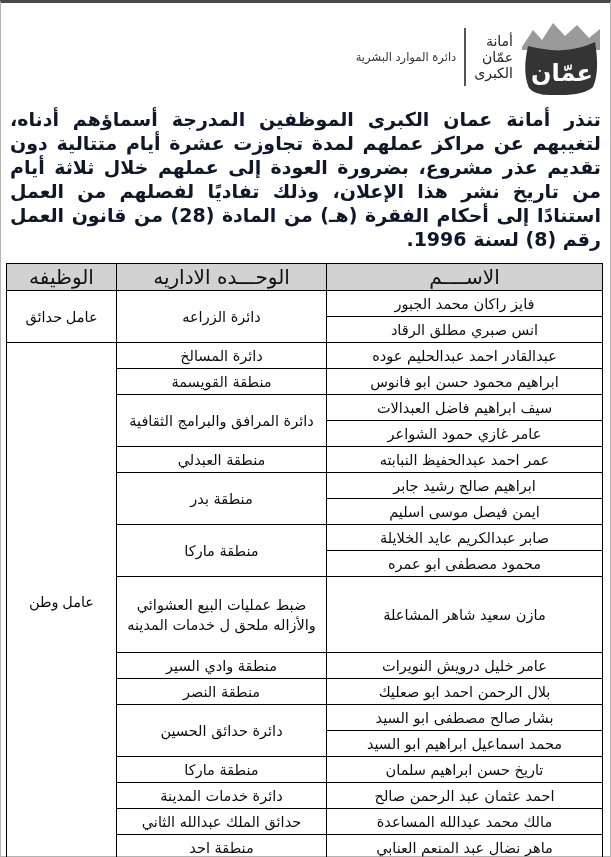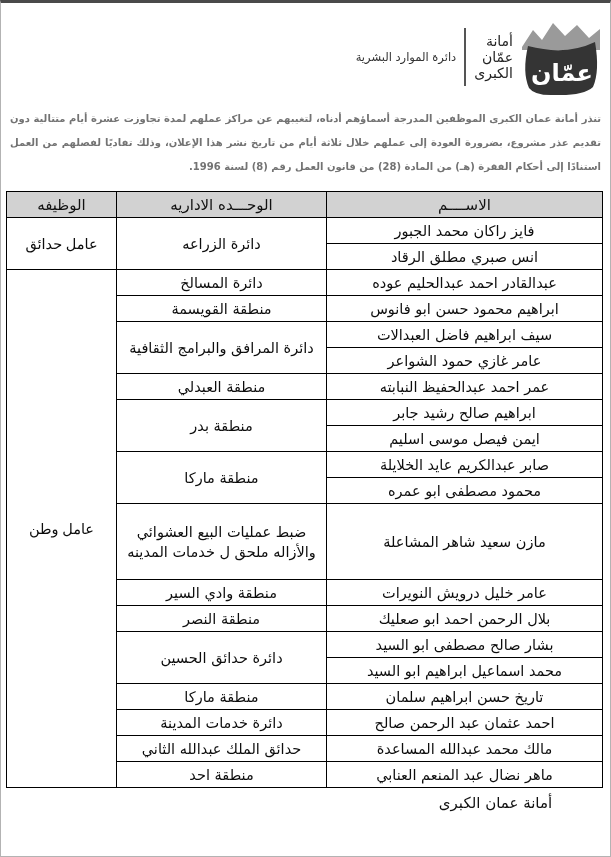--- a/index.html
+++ b/index.html
@@ -41,40 +41,40 @@
   }
   .dept {
     font-size: 11.5px;
     color: #333;
   }
   
   .notice {
     direction: rtl;
     text-align: justify;
     font-weight: bold;
-    font-size: 10px;
+    font-size: 19px;
     line-height: 24px;
-    color: #737373;
+    color: #0f172a;
     padding: 4px 2px 0 2px;
   }
   
   table.roster {
     margin-top: 12px;
     width: 596px;
     border-collapse: collapse;
     direction: rtl;
     table-layout: fixed;
   }
   table.roster, table.roster td, table.roster th {
     border: 1.5px solid #000;
   }
   table.roster th {
     background: #d2d2d2;
     font-weight: normal;
-    font-size: 15px;
+    font-size: 20px;
     height: 26px;
     padding: 1px 1px;
   }
   table.roster td {
     text-align: center;
     vertical-align: middle;
     font-size: 14.5px;
     height: 26px;
     padding: 1px 6px;
     line-height: 20px;

